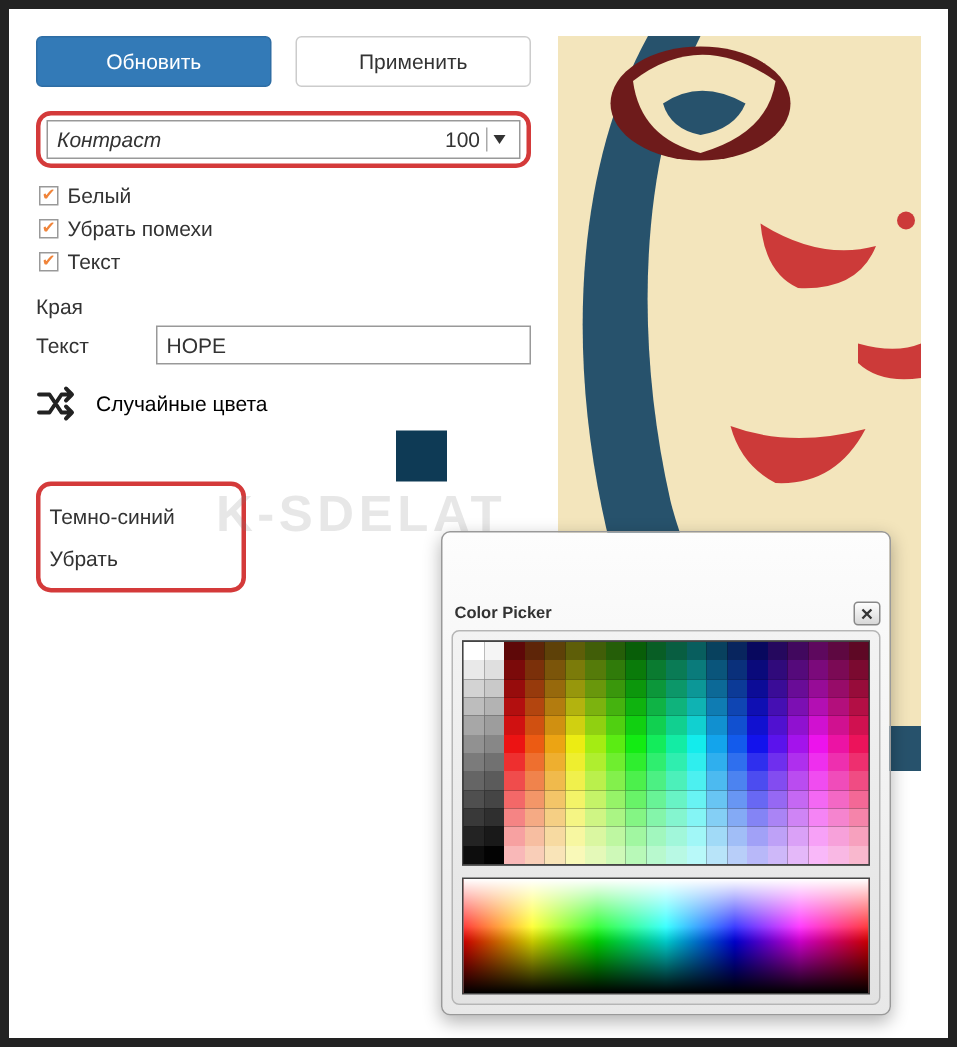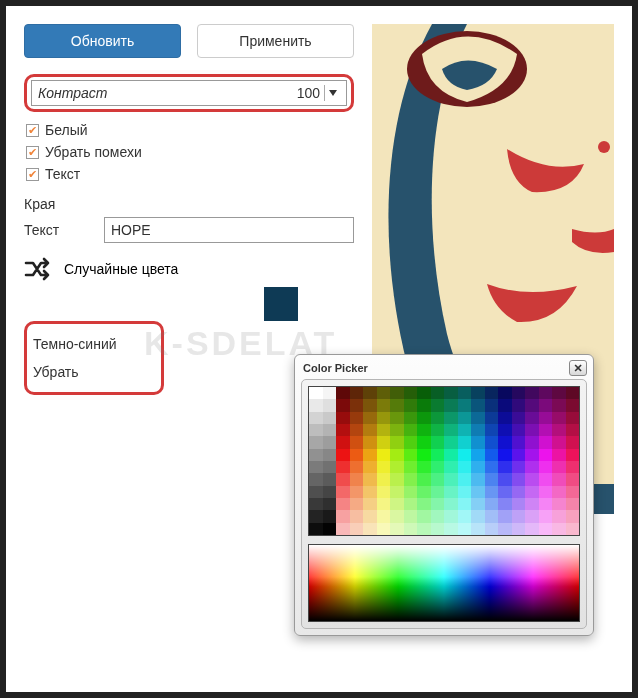--- a/index.html
+++ b/index.html
@@ -28,21 +28,21 @@
   .input-box { flex: 1; height: 26px; border: 1px solid #999; padding: 0 6px; font-size: 14px; color: #333; display: flex; align-items: center; }
   .shuffle-row { display: flex; align-items: center; gap: 12px; margin: 14px 0 16px 0; font-size: 14px; }
   .shuffle-icon { width: 28px; height: 24px; }
   .swatch-strip { display: flex; margin-left: 240px; margin-top: -10px; }
   .swatch { width: 34px; height: 34px; }
   .color-list-wrap { border: 3px solid #d43a3a; border-radius: 10px; padding: 6px 6px; width: 140px; }
   .color-list-item { font-size: 14px; color: #333; padding: 6px 0; }
   .watermark { position: absolute; top: 300px; left: 120px; font-size: 34px; font-weight: bold; color: rgba(120,120,120,0.18); letter-spacing: 3px; pointer-events: none; }
   
   .picker { position: absolute; left: 270px; top: 330px; width: 300px; background: linear-gradient(#fdfdfd,#e8e8e8); border: 1px solid #999; border-radius: 6px; box-shadow: 0 4px 12px rgba(0,0,0,0.3); }
-  .picker-title { display: flex; align-items: center; justify-content: space-between; padding: 5px 6px 3px 8px; font-size: 11px; font-weight: bold; color: #333; }
+  .picker-title { display: flex; align-items: center; justify-content: space-between; padding: 5px 6px 3px 8px; font-size: 11px; font-weight: bold; color: #333; margin-top: 41px; }
   .picker-close { width: 18px; height: 16px; border: 1px solid #888; background: linear-gradient(#fefefe,#d8d8d8); border-radius: 3px; display: flex; align-items: center; justify-content: center; font-size: 11px; cursor: pointer; }
   .picker-body { margin: 0 6px 6px 6px; background: linear-gradient(#f3f3f3,#e2e2e2); border: 1px solid #b5b5b5; border-radius: 5px; padding: 6px; }
   .palette { width: 100%; height: 150px; border: 1px solid #444; background: #000; display: grid; grid-template-columns: repeat(20, 1fr); grid-auto-rows: 1fr; gap: 0; }
   .pcell { border: 0; }
   .gradient { width: 100%; height: 78px; margin-top: 8px; border: 1px solid #444; position: relative;
     background:
       linear-gradient(to bottom, rgba(0,0,0,0) 0%, rgba(0,0,0,0) 42%, rgba(0,0,0,1) 100%),
       linear-gradient(to bottom, rgba(255,255,255,1) 0%, rgba(255,255,255,0) 55%, rgba(255,255,255,0) 100%),
       linear-gradient(to right, #ff0000 0%, #ffff00 17%, #00ff00 33%, #00ffff 50%, #0000ff 67%, #ff00ff 83%, #ff0000 100%);
   }

